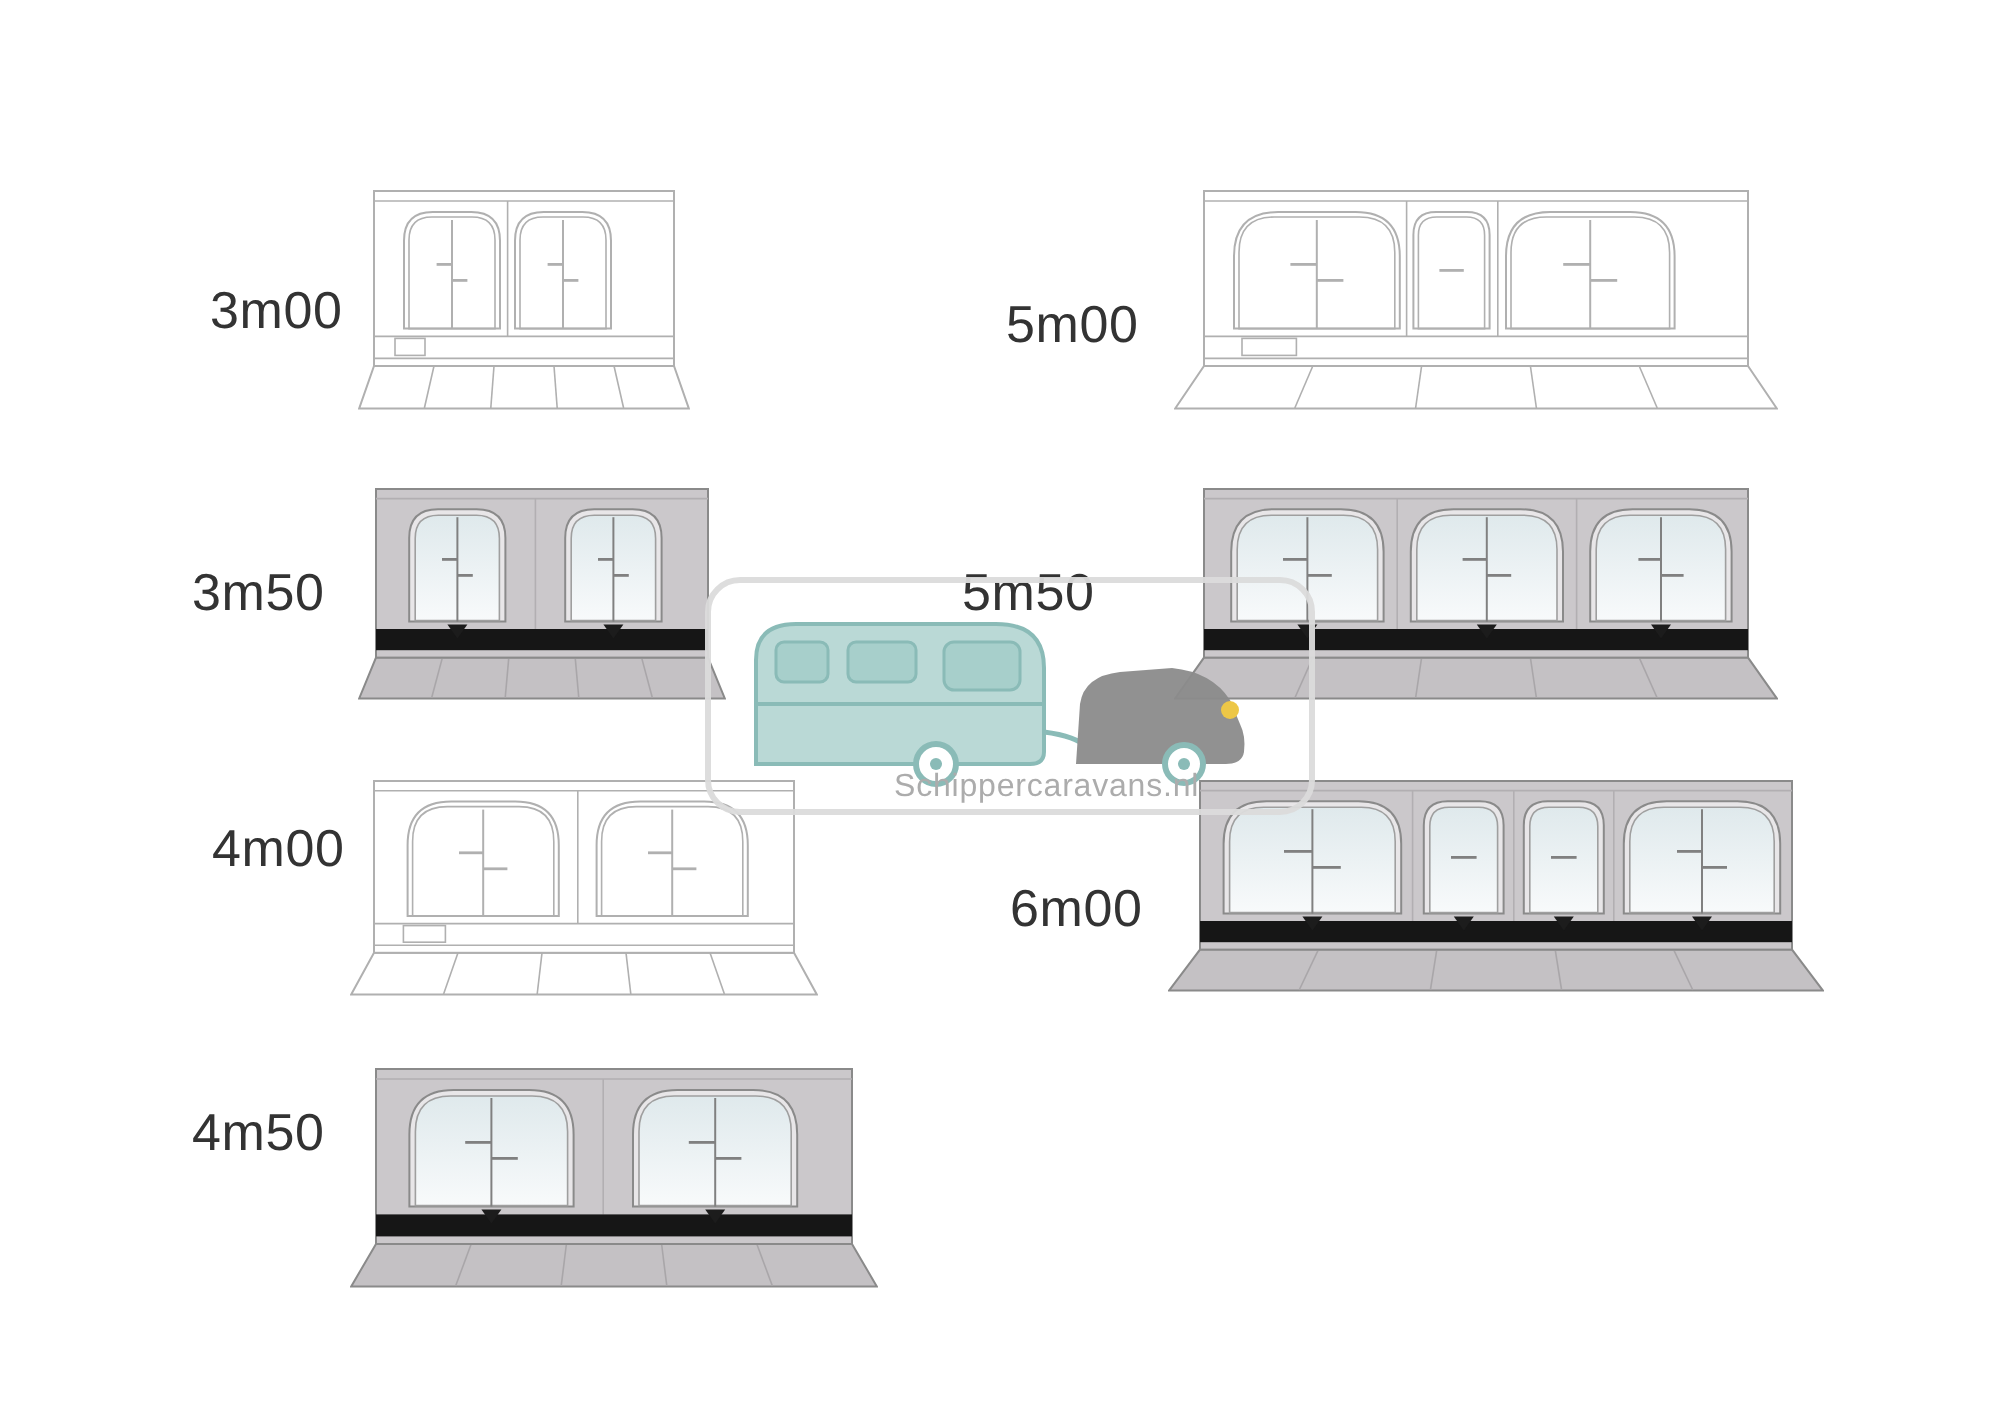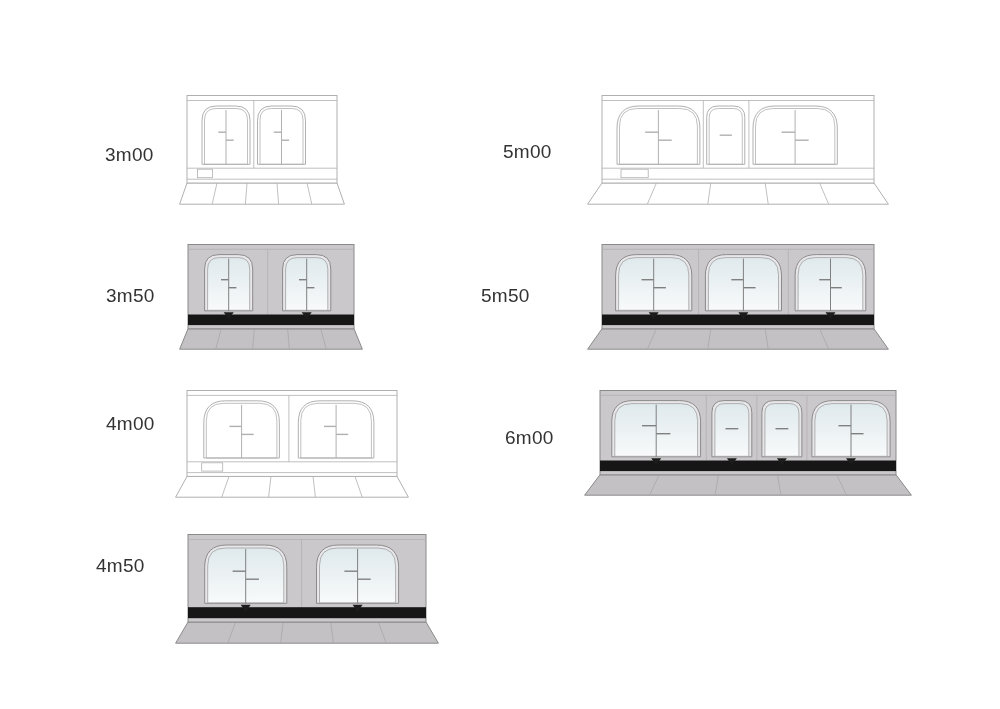--- a/index.html
+++ b/index.html
@@ -7,21 +7,21 @@
   body { font-family: "Liberation Sans", sans-serif; }
   .page {
     position: relative;
     width: 1000px;
     height: 709px;
     background: #ffffff;
     overflow: hidden;
   }
   .size-label {
     position: absolute;
-    font-size: 19px;
+    font-size: 26px;
     line-height: 24px;
     color: var(--label-color, #3b3b3b);
     letter-spacing: 0.3px;
   }
   .drawing { position: absolute; }
   .drawing svg { display: block; }
   .watermark {
     position: absolute;
     left: 352px; top: 288px;
     width: 306px; height: 120px;
@@ -71,21 +71,21 @@
         <line x1="39.3" y1="37.2" x2="47" y2="37.2" stroke="#b0b0b0" stroke-width="1.4"></line>
         <line x1="47" y1="45.2" x2="54.7" y2="45.2" stroke="#b0b0b0" stroke-width="1.4"></line>
         <path d="M 78.5,69.3 L 78.5,25.4 Q 78.5,11 92.9,11 L 112.1,11 Q 126.5,11 126.5,25.4 L 126.5,69.3 Z" fill="none" stroke="#b0b0b0" stroke-width="1"></path>
         <path d="M 81,69.3 L 81,25 Q 81,13.5 92.5,13.5 L 112.5,13.5 Q 124,13.5 124,25 L 124,69.3 Z" fill="none" stroke="#b0b0b0" stroke-width="0.8"></path>
         <line x1="102.5" y1="15" x2="102.5" y2="69.3" stroke="#b0b0b0" stroke-width="1"></line>
         <line x1="94.8" y1="37.2" x2="102.5" y2="37.2" stroke="#b0b0b0" stroke-width="1.4"></line>
         <line x1="102.5" y1="45.2" x2="110.2" y2="45.2" stroke="#b0b0b0" stroke-width="1.4"></line>
       </svg>
     </div>
 
-  <div class="size-label" style="left:106px;top:284px">3m50</div>
+  <div class="size-label" style="left:96px;top:284px">3m50</div>
   <div class="drawing" style="left:179px;top:244px">
       <svg width="184" height="106" viewBox="0 0 184 106" xmlns="http://www.w3.org/2000/svg">
         <defs>
           <linearGradient id="g1" x1="0" y1="0" x2="0" y2="1">
             <stop offset="0" stop-color="#dfe9ec"></stop>
             <stop offset="1" stop-color="#f8fafb"></stop>
           </linearGradient>
         </defs>
         <polygon points="9,84.8 175,84.8 183.4,105.2 0.6,105.2" fill="#c4c1c4" stroke="#8a8a8a" stroke-width="1"></polygon>
         <line x1="42.2" y1="84.8" x2="36.8" y2="105" stroke="#a9a6a9" stroke-width="0.8"></line>
@@ -170,21 +170,21 @@
         <polygon points="65.7,70.8 75.7,70.8 70.7,77.8" fill="#1c1c1c"></polygon>
         <path d="M 141.5,69.3 L 141.5,33.2 Q 141.5,11 163.7,11 L 201.5,11 Q 223.6,11 223.6,33.2 L 223.6,69.3 Z" fill="#e8e6e8" stroke="#8a8a8a" stroke-width="1"></path>
         <path d="M 144.5,68.8 L 144.5,31.7 Q 144.5,14 162.2,14 L 202.9,14 Q 220.6,14 220.6,31.7 L 220.6,68.8 Z" fill="url(#g3)" stroke="#9f9f9f" stroke-width="0.8"></path>
         <line x1="182.6" y1="15" x2="182.6" y2="69.3" stroke="#808080" stroke-width="1"></line>
         <line x1="169.4" y1="37.2" x2="182.6" y2="37.2" stroke="#808080" stroke-width="1.4"></line>
         <line x1="182.6" y1="45.2" x2="195.7" y2="45.2" stroke="#808080" stroke-width="1.4"></line>
         <polygon points="177.6,70.8 187.6,70.8 182.6,77.8" fill="#1c1c1c"></polygon>
       </svg>
     </div>
 
-  <div class="size-label" style="left:503px;top:140px">5m00</div>
+  <div class="size-label" style="left:503px;top:150px">5m00</div>
   <div class="drawing" style="left:587px;top:95px">
       <svg width="302" height="110" viewBox="0 0 302 110" xmlns="http://www.w3.org/2000/svg">
         <defs>
           <linearGradient id="g4" x1="0" y1="0" x2="0" y2="1">
             <stop offset="0" stop-color="#dfe9ec"></stop>
             <stop offset="1" stop-color="#f8fafb"></stop>
           </linearGradient>
         </defs>
         <polygon points="15,88 287,88 301.4,109.2 0.6,109.2" fill="#ffffff" stroke="#b0b0b0" stroke-width="1"></polygon>
         <line x1="69.4" y1="88" x2="60.4" y2="109" stroke="#b0b0b0" stroke-width="0.8"></line>
@@ -247,21 +247,21 @@
         <polygon points="151.4,68.3 161.4,68.3 156.4,75.3" fill="#1c1c1c"></polygon>
         <path d="M 208.1,66.8 L 208.1,31.8 Q 208.1,10.6 229.3,10.6 L 257.6,10.6 Q 278.8,10.6 278.8,31.8 L 278.8,66.8 Z" fill="#e8e6e8" stroke="#8a8a8a" stroke-width="1"></path>
         <path d="M 211.1,66.3 L 211.1,30.6 Q 211.1,13.6 228.1,13.6 L 258.9,13.6 Q 275.8,13.6 275.8,30.6 L 275.8,66.3 Z" fill="url(#g5)" stroke="#9f9f9f" stroke-width="0.8"></path>
         <line x1="243.5" y1="14.6" x2="243.5" y2="66.8" stroke="#808080" stroke-width="1"></line>
         <line x1="232.2" y1="35.7" x2="243.5" y2="35.7" stroke="#808080" stroke-width="1.4"></line>
         <line x1="243.5" y1="43.7" x2="254.8" y2="43.7" stroke="#808080" stroke-width="1.4"></line>
         <polygon points="238.5,68.3 248.5,68.3 243.5,75.3" fill="#1c1c1c"></polygon>
       </svg>
     </div>
 
-  <div class="size-label" style="left:505px;top:426px">6m00</div>
+  <div class="size-label" style="left:505px;top:442px">6m00</div>
   <div class="drawing" style="left:584px;top:390px">
       <svg width="328" height="106" viewBox="0 0 328 106" xmlns="http://www.w3.org/2000/svg">
         <defs>
           <linearGradient id="g6" x1="0" y1="0" x2="0" y2="1">
             <stop offset="0" stop-color="#dfe9ec"></stop>
             <stop offset="1" stop-color="#f8fafb"></stop>
           </linearGradient>
         </defs>
         <polygon points="16,84.8 312,84.8 327.4,105.2 0.6,105.2" fill="#c4c1c4" stroke="#8a8a8a" stroke-width="1"></polygon>
         <line x1="75.2" y1="84.8" x2="65.6" y2="105" stroke="#a9a6a9" stroke-width="0.8"></line>
@@ -290,14 +290,39 @@
         <polygon points="192.9,68.3 202.9,68.3 197.9,75.3" fill="#1c1c1c"></polygon>
         <path d="M 227.9,66.8 L 227.9,31.9 Q 227.9,10.6 249.3,10.6 L 284.7,10.6 Q 306.1,10.6 306.1,31.9 L 306.1,66.8 Z" fill="#e8e6e8" stroke="#8a8a8a" stroke-width="1"></path>
         <path d="M 230.9,66.3 L 230.9,30.7 Q 230.9,13.6 248,13.6 L 286,13.6 Q 303.1,13.6 303.1,30.7 L 303.1,66.3 Z" fill="url(#g6)" stroke="#9f9f9f" stroke-width="0.8"></path>
         <line x1="267" y1="14.6" x2="267" y2="66.8" stroke="#808080" stroke-width="1"></line>
         <line x1="254.5" y1="35.7" x2="267" y2="35.7" stroke="#808080" stroke-width="1.4"></line>
         <line x1="267" y1="43.7" x2="279.5" y2="43.7" stroke="#808080" stroke-width="1.4"></line>
         <polygon points="262,68.3 272,68.3 267,75.3" fill="#1c1c1c"></polygon>
       </svg>
     </div>
 
+  <div class="watermark">
+    <svg viewBox="0 0 306 120" aria-hidden="true">
+
+      <rect x="2" y="2" width="302" height="116" rx="16" style="fill:none;stroke:var(--wm-border,#dcdcdc);stroke-width:3"></rect>
+
+      <path d="M 26,94 L 26,42 Q 26,24 46,24 L 146,24 Q 170,24 170,46 L 170,88 Q 170,94 163,94 Z" style="fill:var(--wm-teal,#b7d7d4);stroke:var(--wm-teal-stroke,#84b8b4);stroke-width:2"></path>
+
+      <rect x="36" y="33" width="26" height="20" rx="4" style="fill:var(--wm-glass,#a3cdc9);stroke:var(--wm-teal-stroke,#84b8b4);stroke-width:1.5"></rect>
+      <rect x="72" y="33" width="34" height="20" rx="4" style="fill:var(--wm-glass,#a3cdc9);stroke:var(--wm-teal-stroke,#84b8b4);stroke-width:1.5"></rect>
+      <rect x="120" y="33" width="38" height="24" rx="5" style="fill:var(--wm-glass,#a3cdc9);stroke:var(--wm-teal-stroke,#84b8b4);stroke-width:1.5"></rect>
+      <line x1="26" y1="64" x2="170" y2="64" style="stroke:var(--wm-teal-stroke,#84b8b4);stroke-width:2"></line>
+
+      <path d="M 170,78 Q 186,80 192,86" style="fill:none;stroke:var(--wm-teal-stroke,#84b8b4);stroke-width:2.5"></path>
+
+      <path d="M 186,94 L 188,64 Q 190,50 208,48 L 234,46 Q 254,48 263,62 L 268,74 Q 271,80 270,88 Q 269,94 261,94 Z" style="fill:var(--wm-vehicle,#8c8c8c)"></path>
+
+      <circle cx="116" cy="94" r="10" style="fill:var(--wm-wheel,#ffffff);stroke:var(--wm-teal-stroke,#84b8b4);stroke-width:3"></circle>
+      <circle cx="116" cy="94" r="3" style="fill:var(--wm-teal-stroke,#84b8b4)"></circle>
+      <circle cx="240" cy="94" r="9.5" style="fill:var(--wm-wheel,#ffffff);stroke:var(--wm-teal-stroke,#84b8b4);stroke-width:3"></circle>
+      <circle cx="240" cy="94" r="3" style="fill:var(--wm-teal-stroke,#84b8b4)"></circle>
+
+      <circle cx="263" cy="67" r="4.5" style="fill:var(--wm-headlight,#edc53e)"></circle>
+    </svg>
+    <div class="wm-text">Schippercaravans.nl</div>
+  </div>
 
 </div>
 
 </body></html>

